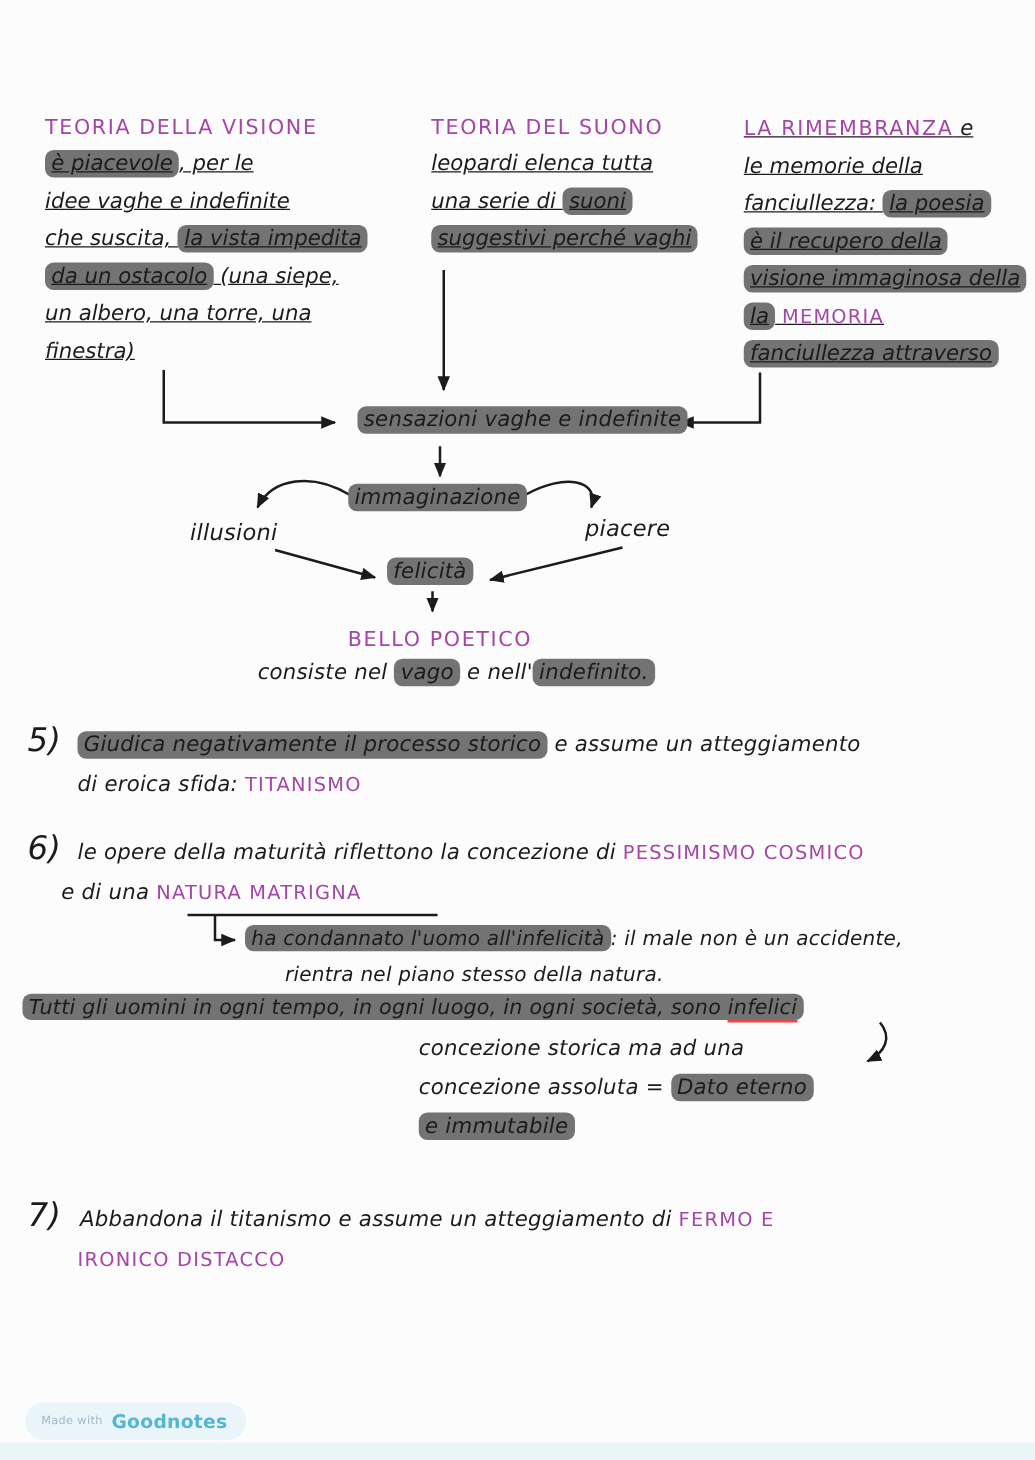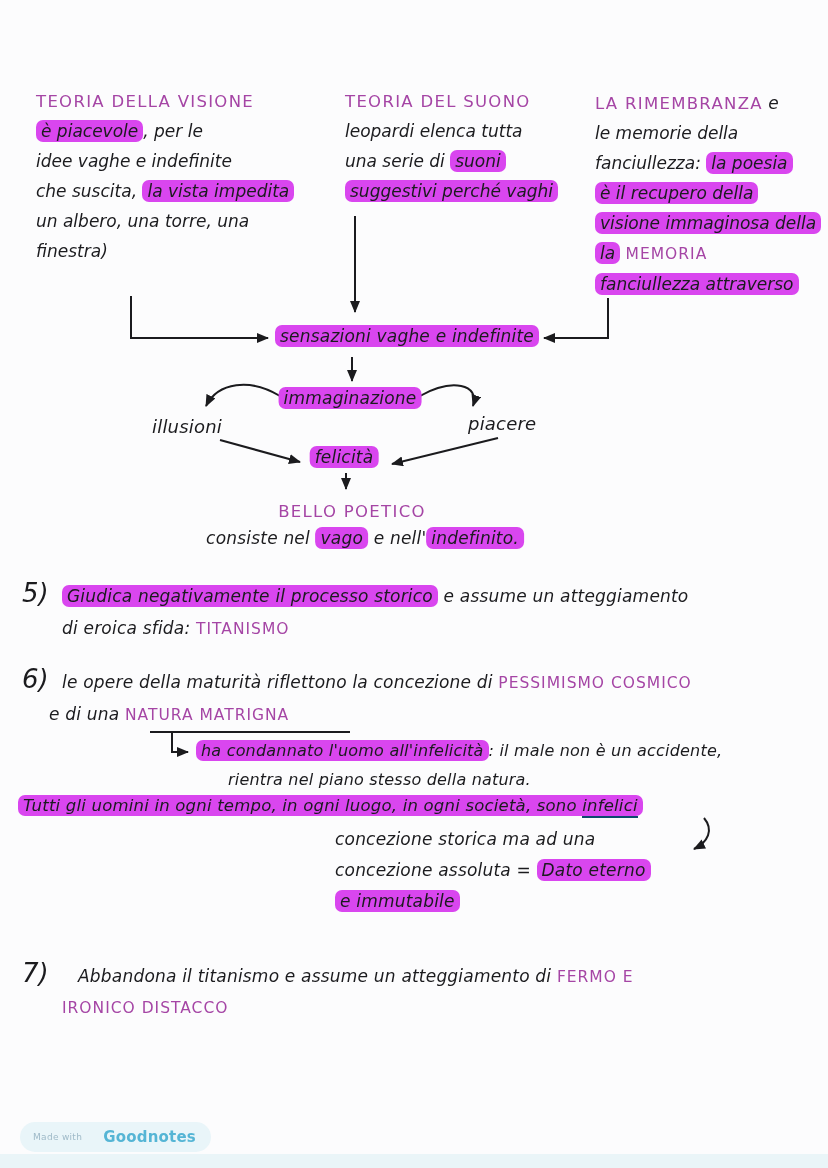--- a/index.html
+++ b/index.html
@@ -8,31 +8,31 @@
     position: relative;
     width: 828px; height: 1168px;
     background: #fcfcfd;
     overflow: hidden;
     font-family: "DejaVu Sans", sans-serif;
     color: #1b1b1e;
   }
   .hw { font-style: italic; font-size: 17px; letter-spacing: .2px; }
   .abs { position: absolute; white-space: nowrap; }
   .col { position: absolute; }
-  .col .line { line-height: 30px; font-style: italic; font-size: 17px; white-space: nowrap; }
+  .col .line { line-height: 30px; font-style: italic; font-size: 17px; white-space: nowrap; text-decoration: underline; }
   .hd { color: #a545a5; font-style: normal; font-size: 16.5px; letter-spacing: 1.3px; line-height: 28px; }
   .pp { color: #a545a5; font-style: normal; letter-spacing: 1px; font-size: 15.5px; }
-  .hl { background: #d946ef; border-radius: 7px; padding: 1px 5px; box-decoration-break: clone; }
-  .u  { border-bottom: 2px solid #0c4a6e; padding-bottom: 1px; }
+  .hl { background: #737373; border-radius: 7px; padding: 1px 5px; box-decoration-break: clone; }
+  .u  { border-bottom: 2px solid #ef4444; padding-bottom: 1px; }
   .num { font-size: 26px; font-style: italic; }
   .svg-layer { position: absolute; left: 0; top: 0; pointer-events: none; }
   .center { transform: translateX(-50%); }
   .badge {
     position: absolute; left: 20px; top: 1122px;
-    display: flex; align-items: center; gap: 21px;
+    display: flex; align-items: center; gap: 7px;
     background: #e9f5f9; border-radius: 15px; padding: 6px 15px 6px 13px;
   }
   .badge .mw { font-size: 9px; color: #9fbac8; letter-spacing: .3px; }
   .badge .gn { font-size: 15px; color: #55b5d5; letter-spacing: .2px; font-weight: bold; }
   .footer-strip { position: absolute; left: 0; bottom: 0; width: 100%; height: 14px; background: #eaf5f8; }
   .i6 { font-size: 16px; }
 </style>
 </head>
 <body>
 
@@ -58,20 +58,21 @@
       <path d="M172,732 L172,752 L188,752" marker-end="url(#ah)"></path>
       <path d="M704,818 C714,830 708,842 694,849" marker-end="url(#ah)"></path>
     </g>
   </svg>
 
   <div class="col" style="left:36px; top:88px;">
     <div class="hd">TEORIA DELLA VISIONE</div>
     <div class="line"><span class="hl">è piacevole</span><span>, per le</span></div>
     <div class="line">idee vaghe e indefinite</div>
     <div class="line"><span>che suscita, </span><span class="hl">la vista impedita</span></div>
+    <div class="line"><span class="hl">da un ostacolo</span><span> (una siepe,</span></div>
     <div class="line">un albero, una torre, una</div>
     <div class="line">finestra)</div>
   </div>
 
   <div class="col" style="left:345px; top:88px;">
     <div class="hd">TEORIA DEL SUONO</div>
     <div class="line">leopardi elenca tutta</div>
     <div class="line"><span>una serie di </span><span class="hl">suoni</span></div>
     <div class="line"><span class="hl">suggestivi perché vaghi</span></div>
   </div>
@@ -79,21 +80,21 @@
   <div class="col" style="left:595px; top:88px;">
     <div class="line"><span class="hd">LA RIMEMBRANZA</span><span> e</span></div>
     <div class="line">le memorie della</div>
     <div class="line"><span>fanciullezza: </span><span class="hl">la poesia</span></div>
     <div class="line"><span class="hl">è il recupero della</span></div>
     <div class="line"><span class="hl">visione immaginosa della</span></div>
     <div class="line"><span class="hl">la</span> <span class="pp">MEMORIA</span></div>
     <div class="line"><span class="hl">fanciullezza attraverso</span></div>
   </div>
 
-  <div class="abs hw center" style="left:407px; top:326px;"><span class="hl">sensazioni vaghe e indefinite</span></div>
+  <div class="abs hw center" style="left:418px; top:326px;"><span class="hl">sensazioni vaghe e indefinite</span></div>
   <div class="abs hw center" style="left:350px; top:388px;"><span class="hl">immaginazione</span></div>
   <div class="abs hw" style="left:152px; top:416px; font-size:18px;">illusioni</div>
   <div class="abs hw" style="left:468px; top:413px; font-size:18px;">piacere</div>
   <div class="abs hw center" style="left:344px; top:447px;"><span class="hl">felicità</span></div>
   <div class="abs hd center" style="left:352px; top:498px;">BELLO POETICO</div>
   <div class="abs hw center" style="left:365px; top:528px;"><span>consiste nel </span><span class="hl">vago</span><span> e nell'</span><span class="hl">indefinito.</span></div>
 
   <div class="abs num" style="left:22px; top:578px;">5)</div>
   <div class="abs hw" style="left:62px; top:586px;"><span class="hl">Giudica negativamente il processo storico</span><span> e assume un atteggiamento</span></div>
   <div class="abs hw" style="left:62px; top:618px;"><span>di eroica sfida: </span><span class="pp">TITANISMO</span></div>
@@ -104,21 +105,21 @@
   <div class="abs hw i6" style="left:196px; top:741px;"><span class="hl">ha condannato l'uomo all'infelicità</span><span>: il male non è un accidente,</span></div>
   <div class="abs hw i6" style="left:228px; top:770px;">rientra nel piano stesso della natura.</div>
   <div class="abs hw" style="left:18px; top:796px; font-size:16.5px;"><span class="hl"><span>Tutti gli uomini in ogni tempo, in ogni luogo, in ogni società, sono </span><span class="u">infelici</span></span></div>
   <div class="abs hw" style="left:335px; top:824px; line-height:31px; white-space:normal;">
     <div>concezione storica ma ad una</div>
     <div><span>concezione assoluta = </span><span class="hl">Dato eterno</span></div>
     <div><span class="hl">e immutabile</span></div>
   </div>
 
   <div class="abs num" style="left:22px; top:958px;">7)</div>
-  <div class="abs hw" style="left:78px; top:966px;"><span>Abbandona il titanismo e assume un atteggiamento di </span><span class="pp">FERMO E</span></div>
+  <div class="abs hw" style="left:64px; top:966px;"><span>Abbandona il titanismo e assume un atteggiamento di </span><span class="pp">FERMO E</span></div>
   <div class="abs" style="left:62px; top:998px;"><span class="pp">IRONICO DISTACCO</span></div>
 
   <div class="footer-strip"></div>
   <div class="badge">
     <span class="mw">Made with</span>
     <span class="gn">Goodnotes</span>
   </div>
 
 </div>
 

